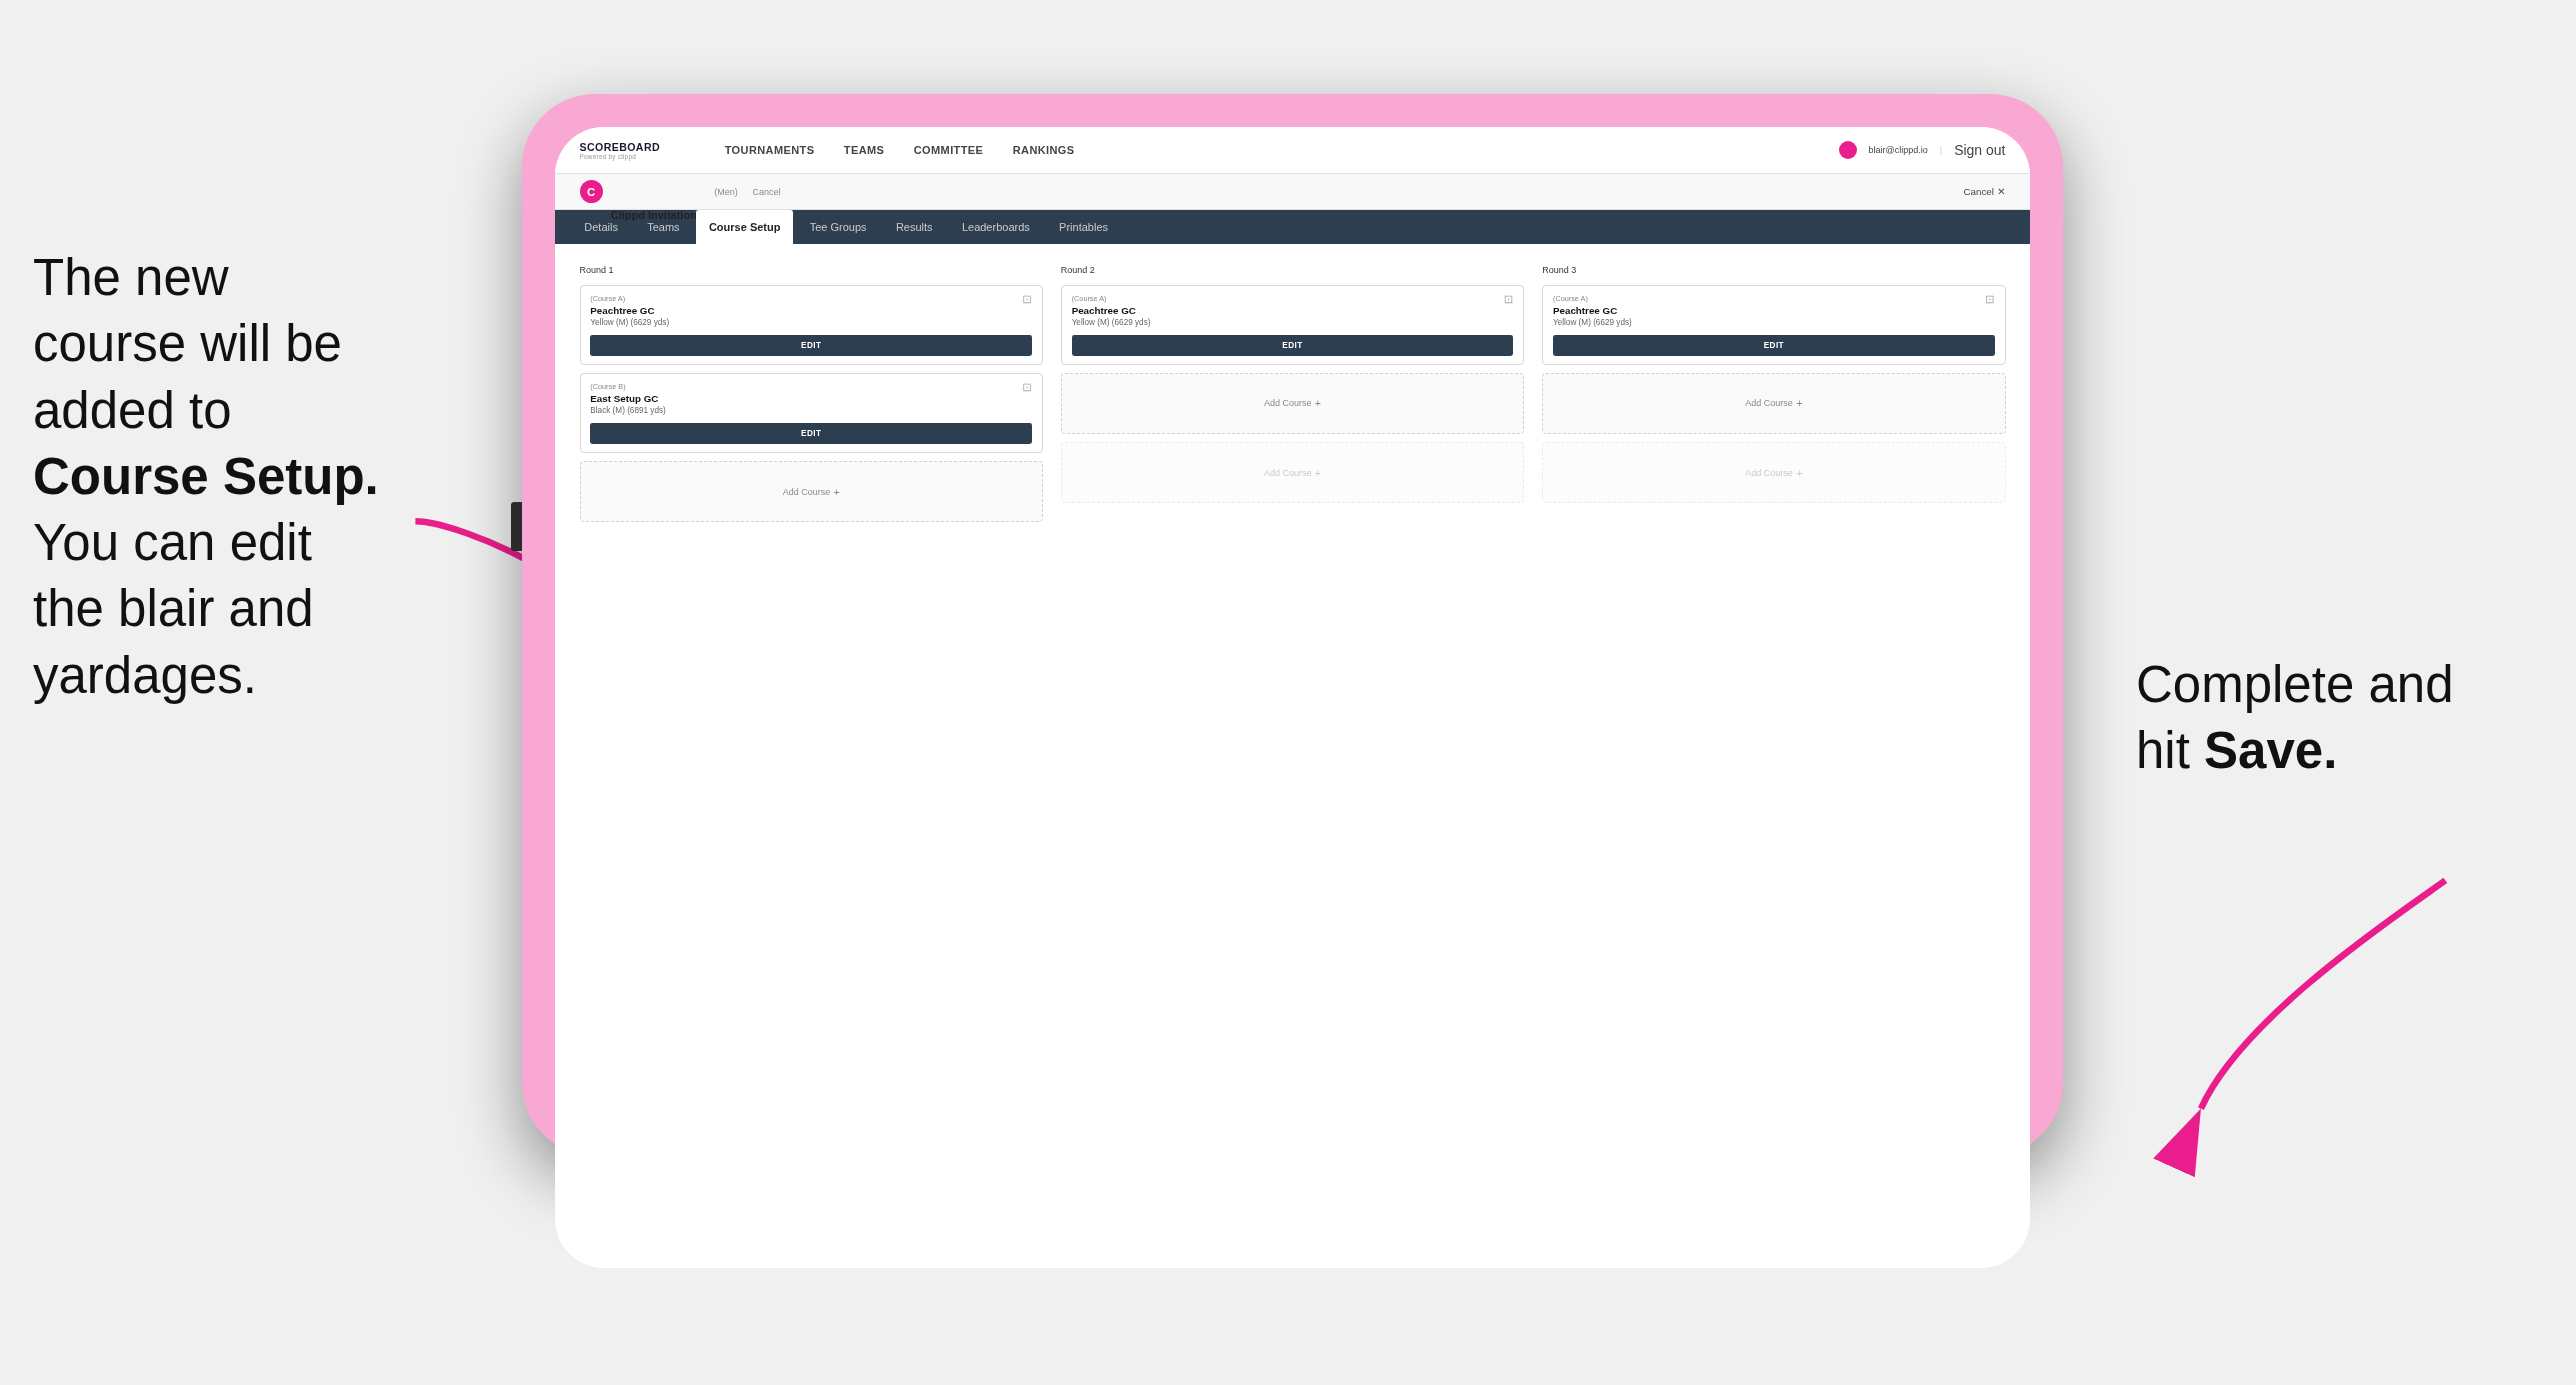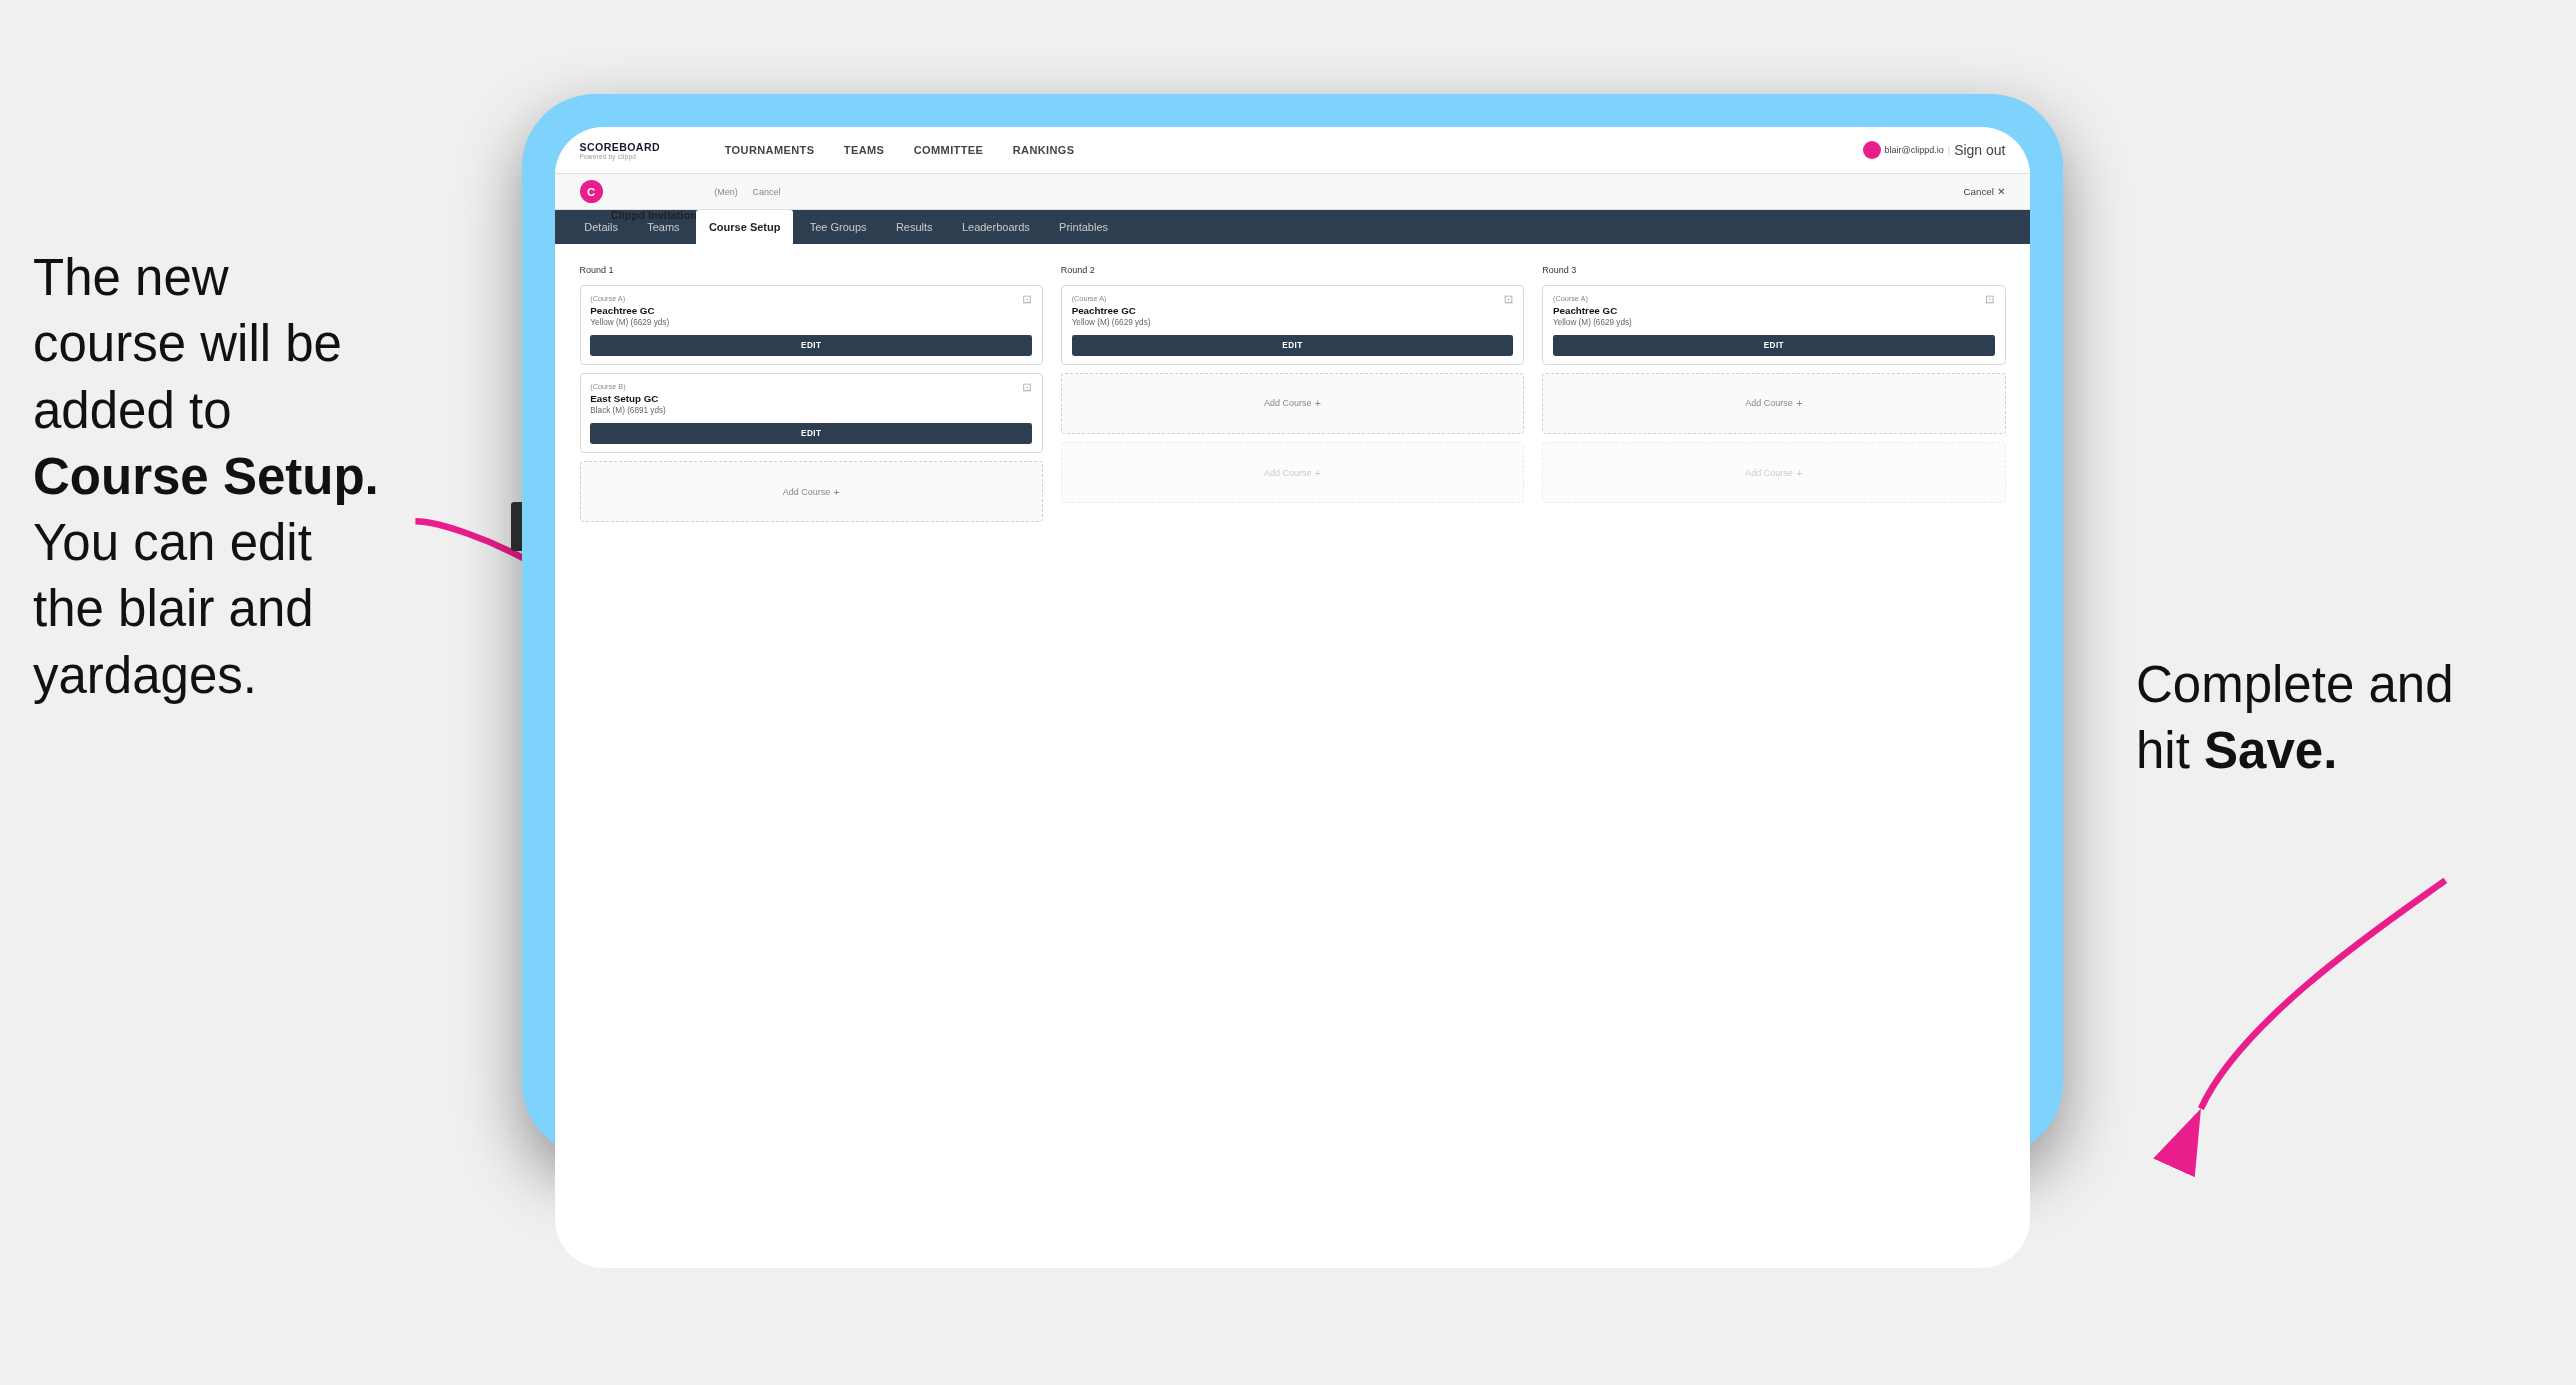--- a/index.html
+++ b/index.html
@@ -37,21 +37,21 @@
     }
     .annotation-right strong { font-weight: 900; }
 
     
     .tablet-shell {
       position: absolute;
       left: 522px;
       top: 94px;
       width: 1541px;
       height: 1062px;
-      background: #7dd3fc;
+      background: #f9a8d4;
       border-radius: 73px;
       box-shadow: 0 24.5px 65px rgba(0,0,0,0.4);
     }
 
     
     .tablet-screen {
       position: absolute;
       left: 33px;
       top: 33px;
       width: 1475px;
@@ -118,21 +118,21 @@
       text-transform: uppercase;
       letter-spacing: 0.4px;
       cursor: pointer;
       text-decoration: none;
       border-bottom: 1.6px solid transparent;
     }
 
     .nav-right {
       display: flex;
       align-items: center;
-      gap: 4px;
+      gap: 12px;
       font-size: 9px;
       color: #444;
     }
     .nav-avatar {
       width: 18px;
       height: 18px;
       border-radius: 50%;
       background: #e91e8c;
     }
     .nav-signin {

